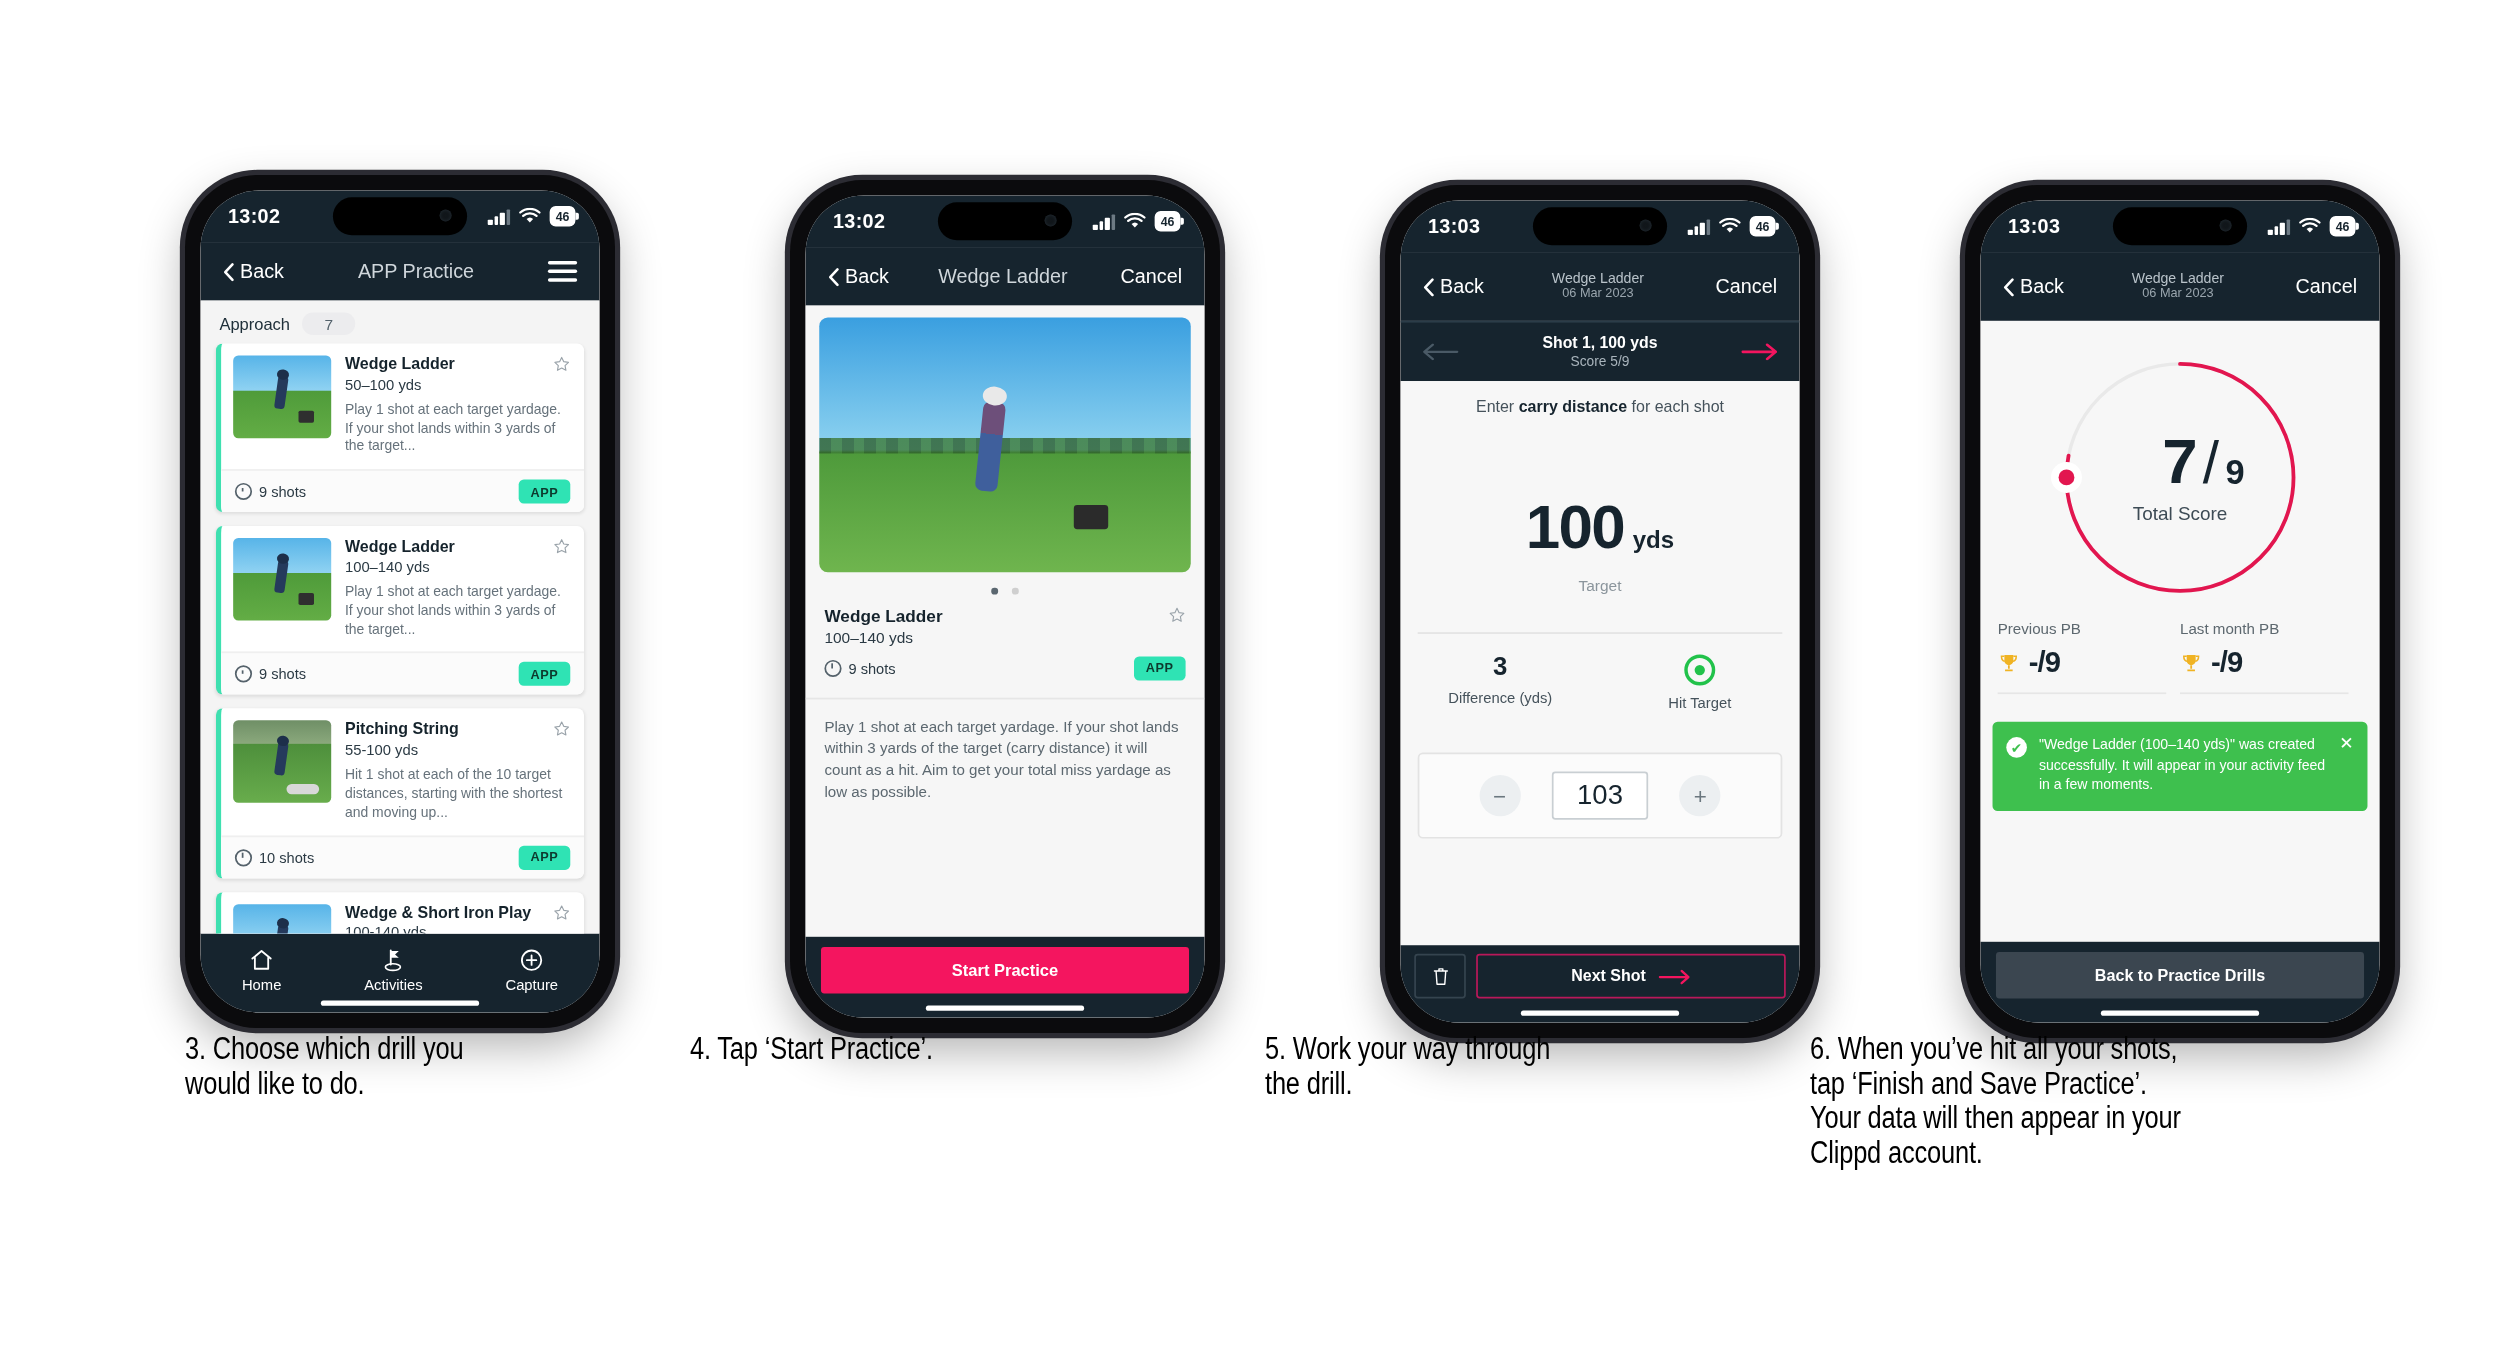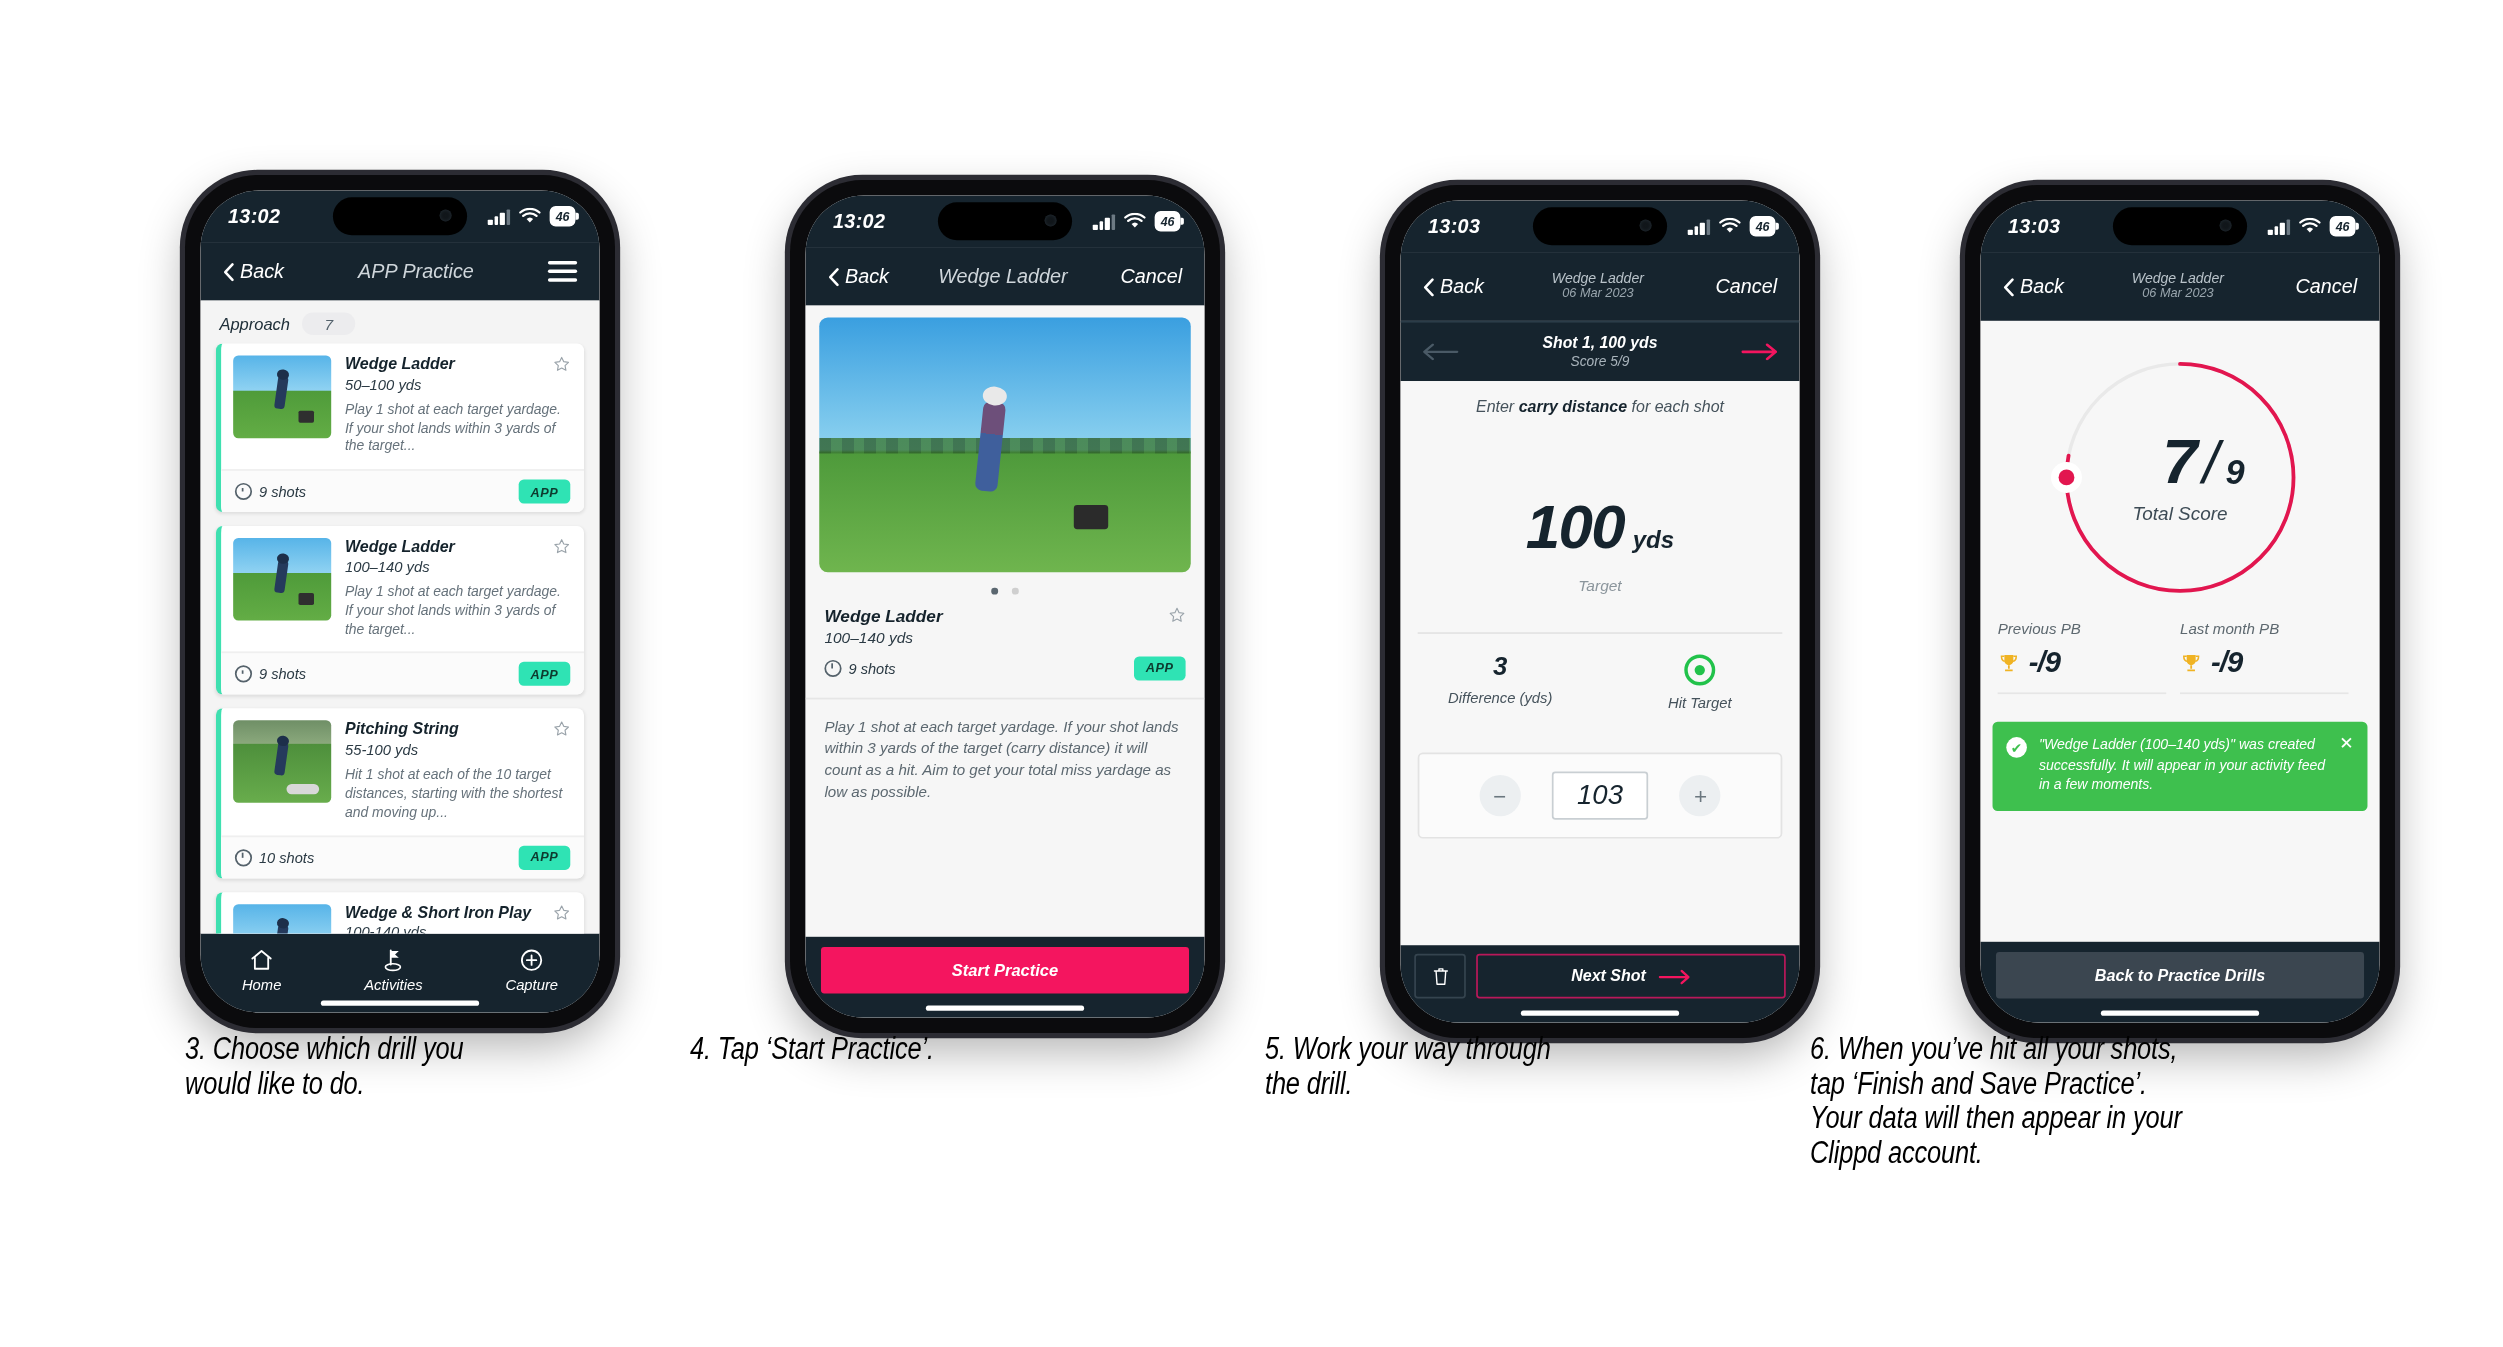--- a/index.html
+++ b/index.html
@@ -1,21 +1,21 @@
 <!DOCTYPE html>
 <html><head>
 <meta charset="utf-8">
 <style>
   html,body{margin:0;padding:0;}
   body{
     width:2503px;height:1347px;background:#ffffff;
     font-family:"Liberation Sans","DejaVu Sans",sans-serif;
     overflow:hidden;position:relative;
   }
-  .stage{position:absolute;inset:0;font-style:italic;}
+  .stage{position:absolute;inset:0;}
 
   
   .phone{position:absolute;width:250px;height:496px;
     background:#0b0b0d;border-radius:42px;
     box-shadow:0 0 0 3px #2c2c33, 0 10px 26px rgba(0,0,0,.30);
     transform-origin:top left;}
   .phone .screen{position:absolute;left:9px;top:9px;right:9px;bottom:9px;
     border-radius:34px;overflow:hidden;background:#f4f4f4;
     display:flex;flex-direction:column;}
 

